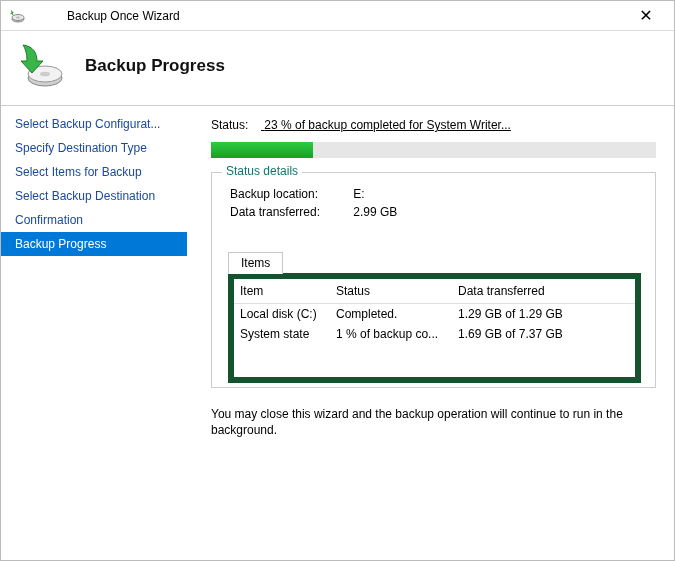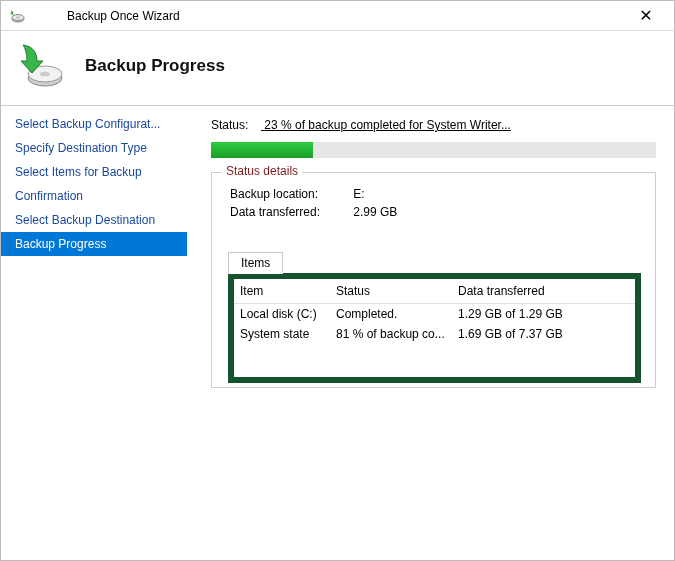--- a/index.html
+++ b/index.html
@@ -88,21 +88,21 @@
     border: 1px solid #ccc;
     padding: 10px 10px 4px 10px;
     width: 445px;
     position: relative;
   }
   .fieldset-legend {
     position: absolute;
     top: -9px; left: 10px;
     background: #fff;
     padding: 0 4px;
-    color: #7f1d1d;
+    color: #0f766e;
   }
   .kv { margin: 4px 0 4px 8px; }
   .kv .k { display:inline-block; width: 120px; }
   .tab {
     display: inline-block;
     border: 1px solid #c8c8c8;
     border-bottom: 1px solid #fff;
     background: #fff;
     padding: 3px 12px;
     margin-top: 28px;
@@ -173,22 +173,22 @@
     </svg>
   </span>
   <h1>Backup Progress</h1>
 </div>
 
 <div class="body">
   <div class="sidebar">
     <div class="sidebar-item"><span>Select Backup Configurat...</span></div>
     <div class="sidebar-item"><span>Specify Destination Type</span></div>
     <div class="sidebar-item"><span>Select Items for Backup</span></div>
+    <div class="sidebar-item"><span>Select Backup Destination</span></div>
     <div class="sidebar-item"><span>Confirmation</span></div>
-    <div class="sidebar-item"><span>Select Backup Destination</span></div>
     <div class="sidebar-item active"><span>Backup Progress</span></div>
   </div>
 
   <div class="main">
     <div class="status-row">
       <span class="label">Status:</span>
       <span>23 % of backup completed for System Writer...</span>
     </div>
     <div class="progress-track">
       <div class="progress-fill" id="progress-fill" style="width: 23%;"></div>
@@ -216,28 +216,29 @@
             </tr>
           </thead>
           <tbody>
             <tr>
               <td>Local disk (C:)</td>
               <td>Completed.</td>
               <td>1.29 GB of 1.29 GB</td>
             </tr>
             <tr>
               <td>System state</td>
-              <td>81 % of backup co...</td>
+              <td>1 % of backup co...</td>
               <td>1.69 GB of 7.37 GB</td>
             </tr>
           </tbody>
         </table>
       </div>
     </div>
 
+    <div class="note">You may close this wizard and the backup operation will continue to run in the background.</div>
   </div>
 </div>
 
 <div class="button-row">
   
   
   
   
 </div>
 

